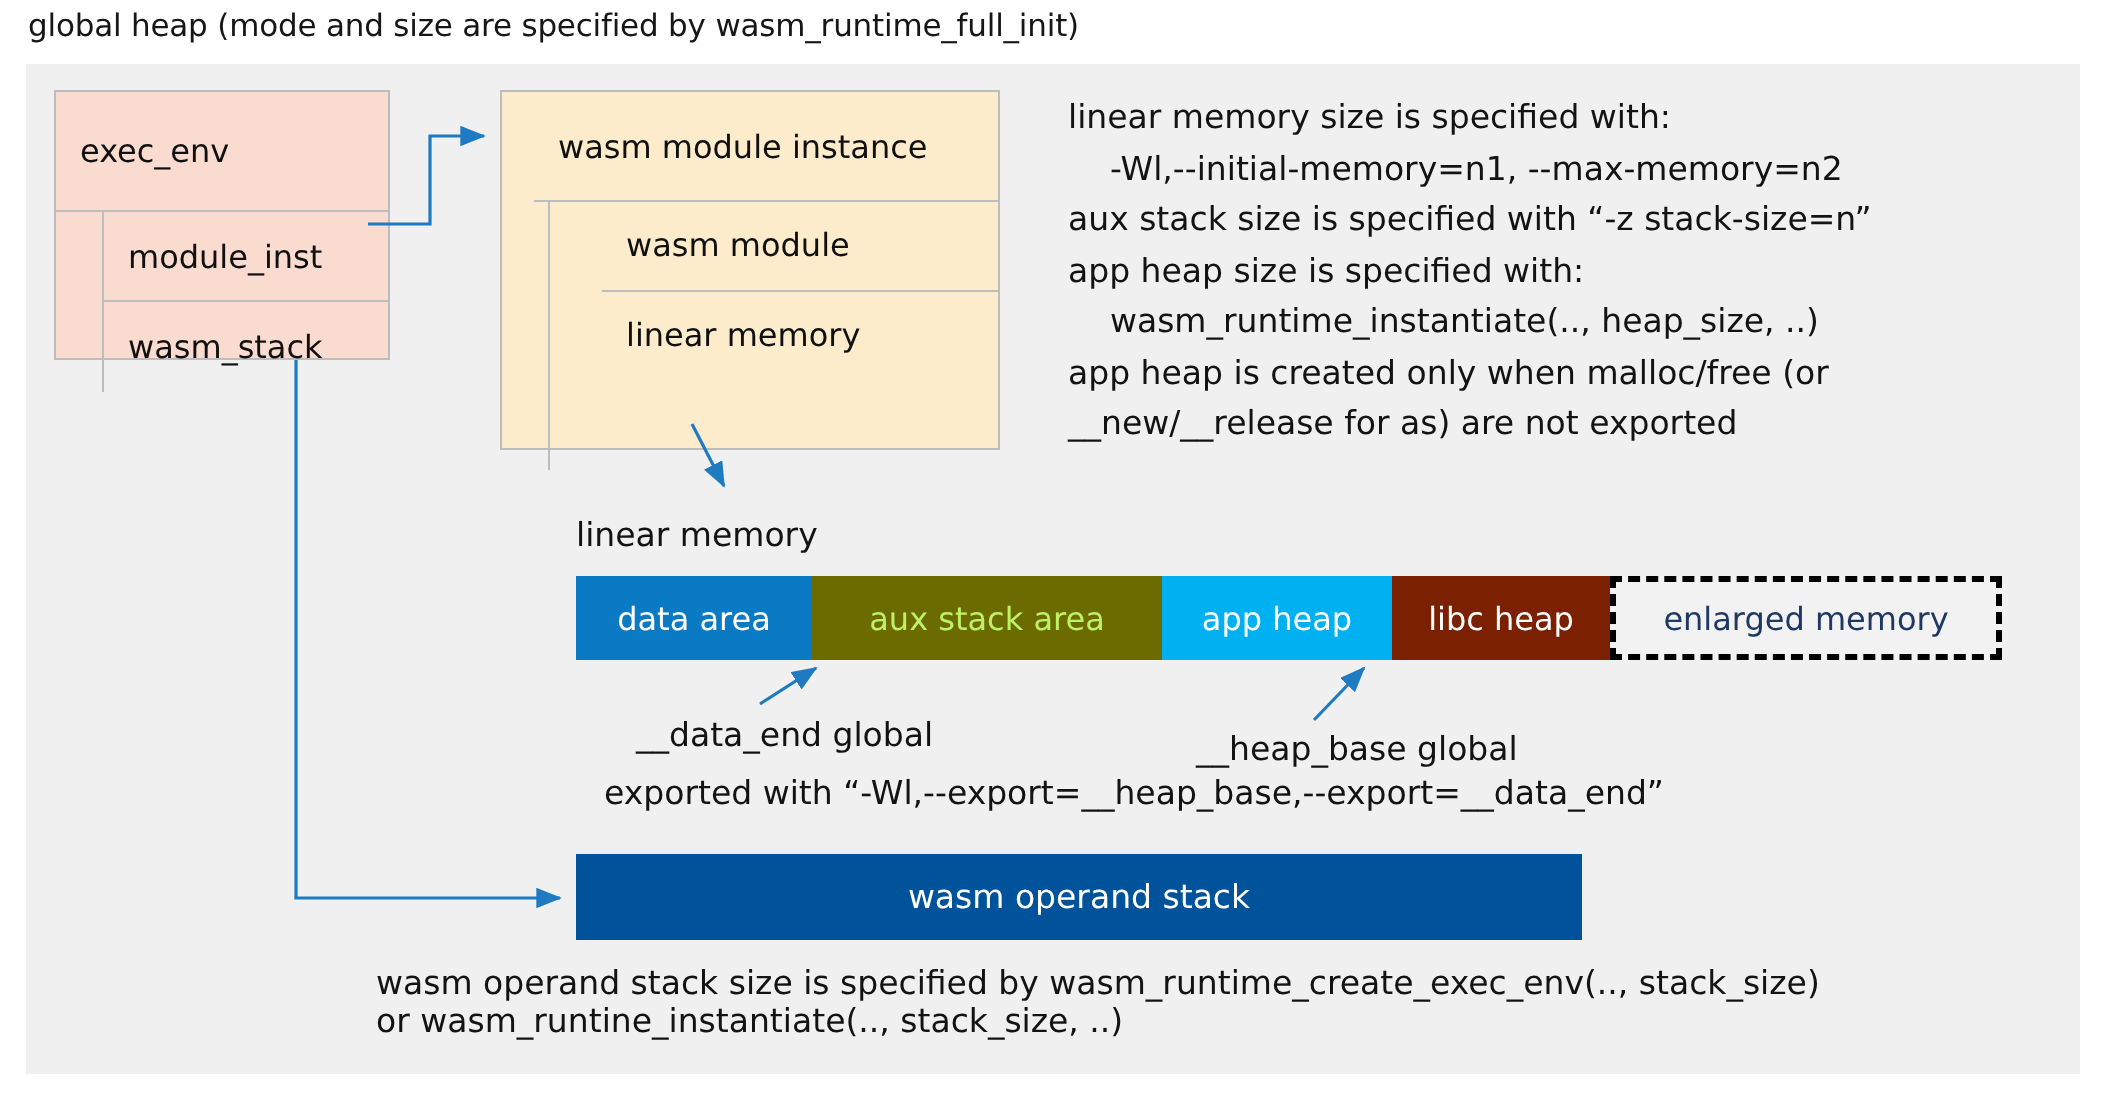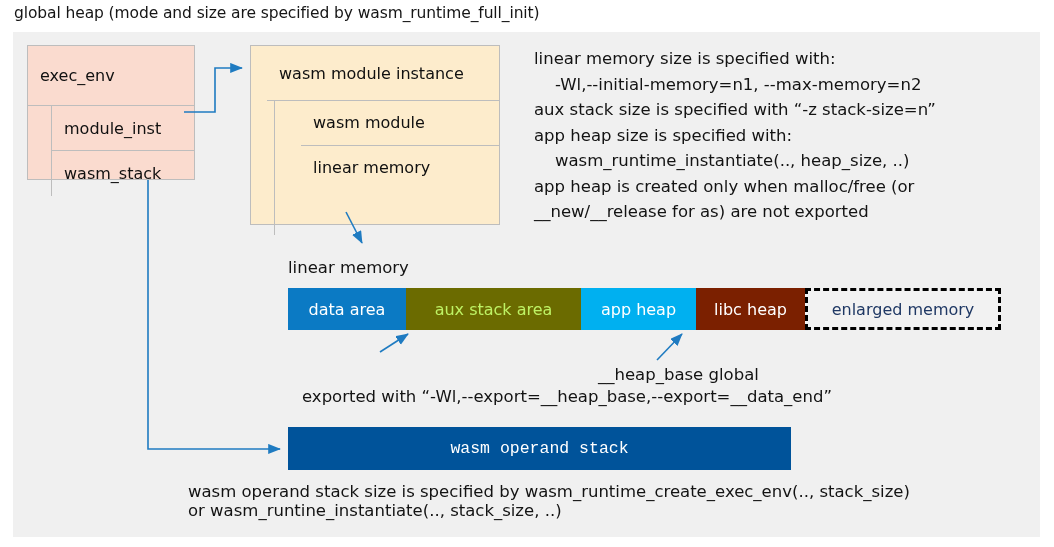--- a/index.html
+++ b/index.html
@@ -163,21 +163,20 @@
     left: 288px;
     top: 427px;
     width: 503px;
     height: 43px;
     background: #00539a;
     display: flex;
     align-items: center;
     justify-content: center;
     color: #ffffff;
     font-size: 16.5px;
-    font-family: Liberation Mono, monospace;
   }
 
   
   .note-bottom {
     position: absolute;
     left: 188px;
     top: 482px;
     font-size: 16.5px;
     line-height: 19px;
     color: #131313;
@@ -235,20 +234,21 @@
   <div class="lm-label">linear memory</div>
 
   <div id="mem-bar">
       <div class="seg" style="width: 118px; background: rgb(11, 122, 196); color: rgb(255, 255, 255);">data area</div>
       <div class="seg" style="width: 175px; background: rgb(107, 107, 0); color: #bef264;">aux stack area</div>
       <div class="seg" style="width: 115px; background: rgb(0, 176, 240); color: rgb(255, 255, 255);">app heap</div>
       <div class="seg" style="width: 109px; background: rgb(123, 32, 0); color: rgb(255, 255, 255);">libc heap</div>
       <div class="seg dashed" style="width: 196px; color: rgb(31, 56, 100);">enlarged memory</div>
     </div>
 
+  <div class="ann" id="ann-data-end">__data_end global</div>
   <div class="ann" id="ann-heap-base">__heap_base global</div>
   <div class="ann" id="ann-exported">exported with “-Wl,--export=__heap_base,--export=__data_end”</div>
 
   <div id="operand-stack">
     <span>wasm operand stack</span>
   </div>
 
   <div class="note-bottom">wasm operand stack size is specified by wasm_runtime_create_exec_env(.., stack_size)
 or wasm_runtine_instantiate(.., stack_size, ..)</div>
 

